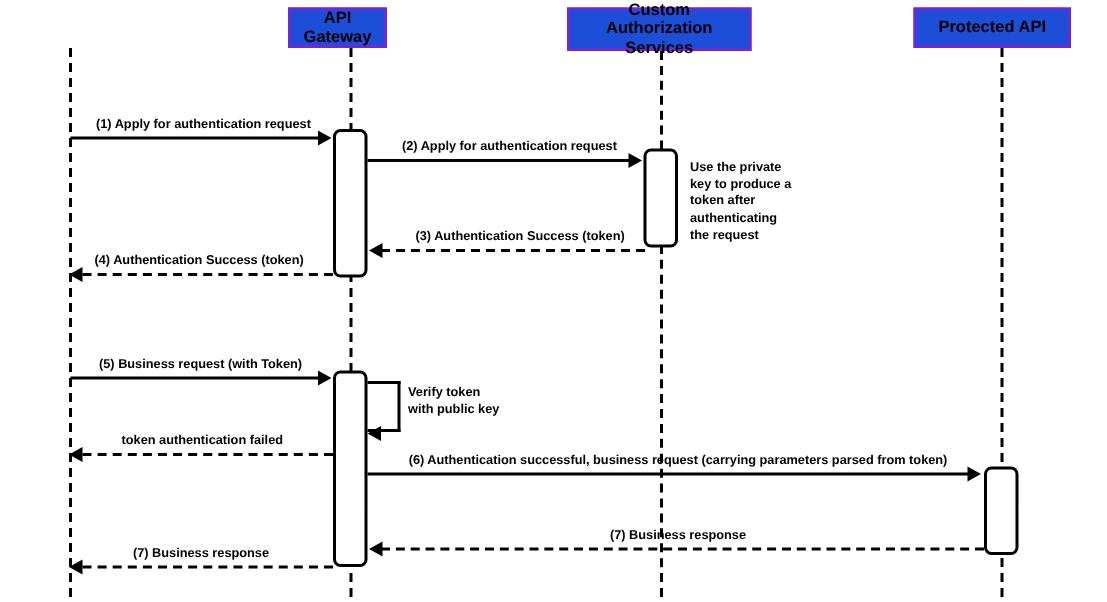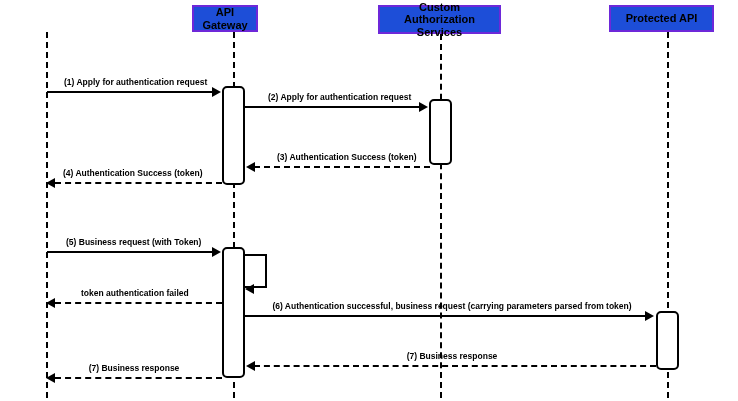--- a/index.html
+++ b/index.html
@@ -141,35 +141,42 @@
   <div class="activation" style="left:656px; top:311px; width:23px; height:59px;"></div>
 
   <div class="msg-label" style="left:64px; top:77px;">(1) Apply for authentication request</div>
   <div class="msg-line" style="left:47px; top:91px; width:166px;"></div>
   <div class="arrow-head right" style="left:212px; top:87px;"></div>
 
   <div class="msg-label" style="left:268px; top:92px;">(2) Apply for authentication request</div>
   <div class="msg-line" style="left:245px; top:106px; width:176px;"></div>
   <div class="arrow-head right" style="left:419px; top:102px;"></div>
 
+  <div class="note-text" style="left:460px; top:106px; width:80px;">Use the private
+key to produce a
+token after
+authenticating
+the request</div>
 
   <div class="msg-label" style="left:277px; top:152px;">(3) Authentication Success (token)</div>
   <div class="msg-line dashed" style="left:254px; top:166px; width:176px;"></div>
   <div class="arrow-head left" style="left:246px; top:162px;"></div>
 
   <div class="msg-label" style="left:63px; top:168px;">(4) Authentication Success (token)</div>
   <div class="msg-line dashed" style="left:55px; top:182px; width:167px;"></div>
   <div class="arrow-head left" style="left:46px; top:178px;"></div>
 
   <div class="msg-label" style="left:66px; top:237px;">(5) Business request (with Token)</div>
   <div class="msg-line" style="left:47px; top:251px; width:166px;"></div>
   <div class="arrow-head right" style="left:212px; top:247px;"></div>
 
   <div class="self-msg-box" style="left:245px; top:254px; width:22px; height:34px;"></div>
   <div class="arrow-head left" style="left:245px; top:284px;"></div>
+  <div class="note-text" style="left:272px; top:256px; width:90px;">Verify token
+with public key</div>
 
   <div class="msg-label" style="left:81px; top:288px;">token authentication failed</div>
   <div class="msg-line dashed" style="left:55px; top:302px; width:167px;"></div>
   <div class="arrow-head left" style="left:46px; top:298px;"></div>
 
   <div class="msg-label center" style="left:452px; top:301px;">(6) Authentication successful, business request (carrying parameters parsed from token)</div>
   <div class="msg-line" style="left:245px; top:315px; width:401px;"></div>
   <div class="arrow-head right" style="left:645px; top:311px;"></div>
 
   <div class="msg-label center" style="left:452px; top:351px;">(7) Business response</div>

